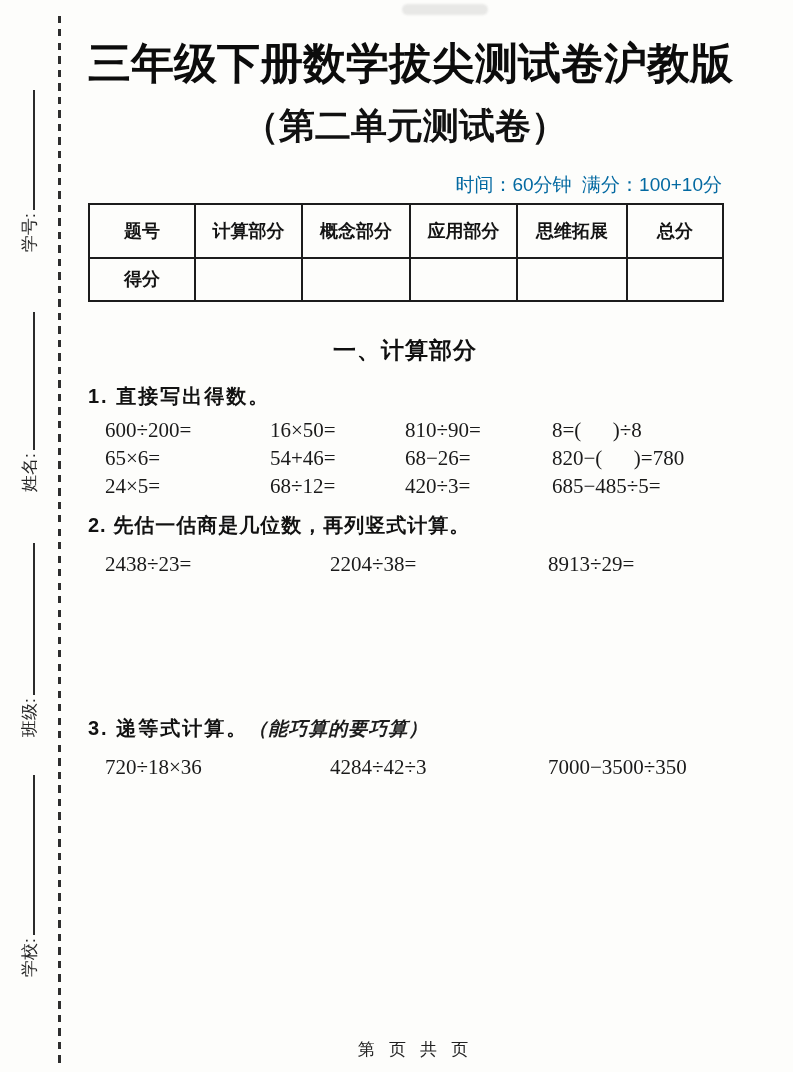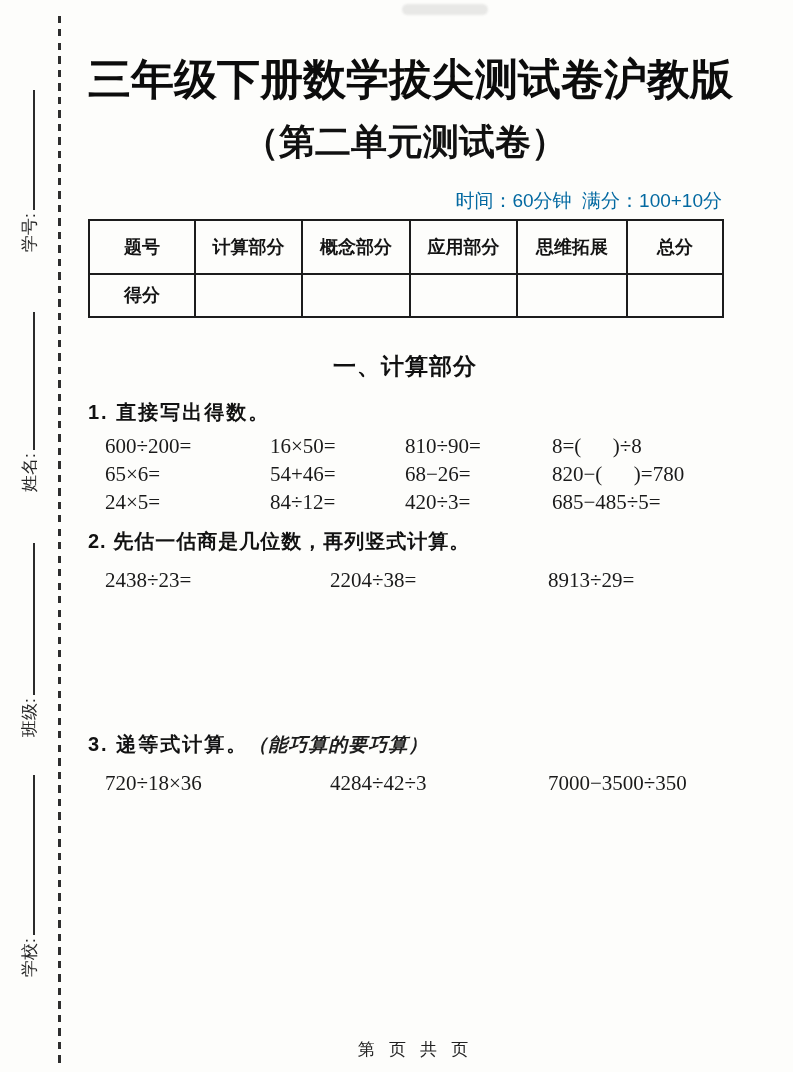--- a/index.html
+++ b/index.html
@@ -33,21 +33,21 @@
   #side-xuehao { top:252px; } #side-xuehao .blank { width:120px; }
   #side-xingming { top:492px; } #side-xingming .blank { width:138px; }
   #side-banji { top:737px; } #side-banji .blank { width:152px; }
   #side-xuexiao { top:977px; } #side-xuexiao .blank { width:160px; }
   
   .smudge {
     position:absolute; left:402px; top:4px; width:86px; height:11px;
     background:#dddddb; border-radius:6px; opacity:.65; filter:blur(1px);
   }
   
-  .content { position:absolute; left:88px; top:16px; width:634px; }
+  .content { position:absolute; left:88px; top:0; width:634px; }
   .title {
     margin-top:40px; text-align:center;
     font-size:43px; font-weight:900; letter-spacing:0px;
     color:#0c0c0c; line-height:1.1; white-space:nowrap;
   }
   .subtitle {
     margin-top:19px; text-align:center;
     font-size:36px; font-weight:800; color:#111; line-height:1.1;
   }
   .info-line {
@@ -159,21 +159,21 @@
     <div class="grid4">
       <span class="eq">600÷200=</span>
       <span class="eq">16×50=</span>
       <span class="eq">810÷90=</span>
       <span class="eq">8=(&nbsp;&nbsp;&nbsp;&nbsp;&nbsp;&nbsp;)÷8</span>
       <span class="eq">65×6=</span>
       <span class="eq">54+46=</span>
       <span class="eq">68−26=</span>
       <span class="eq">820−(&nbsp;&nbsp;&nbsp;&nbsp;&nbsp;&nbsp;)=780</span>
       <span class="eq">24×5=</span>
-      <span class="eq">84÷12=</span>
+      <span class="eq">68÷12=</span>
       <span class="eq">420÷3=</span>
       <span class="eq">685−485÷5=</span>
     </div>
 
     <div class="q-label" id="q2-label">2. 先估一估商是几位数，再列竖式计算。</div>
     <div class="grid3">
       <span class="eq">2438÷23=</span>
       <span class="eq">2204÷38=</span>
       <span class="eq">8913÷29=</span>
     </div>

